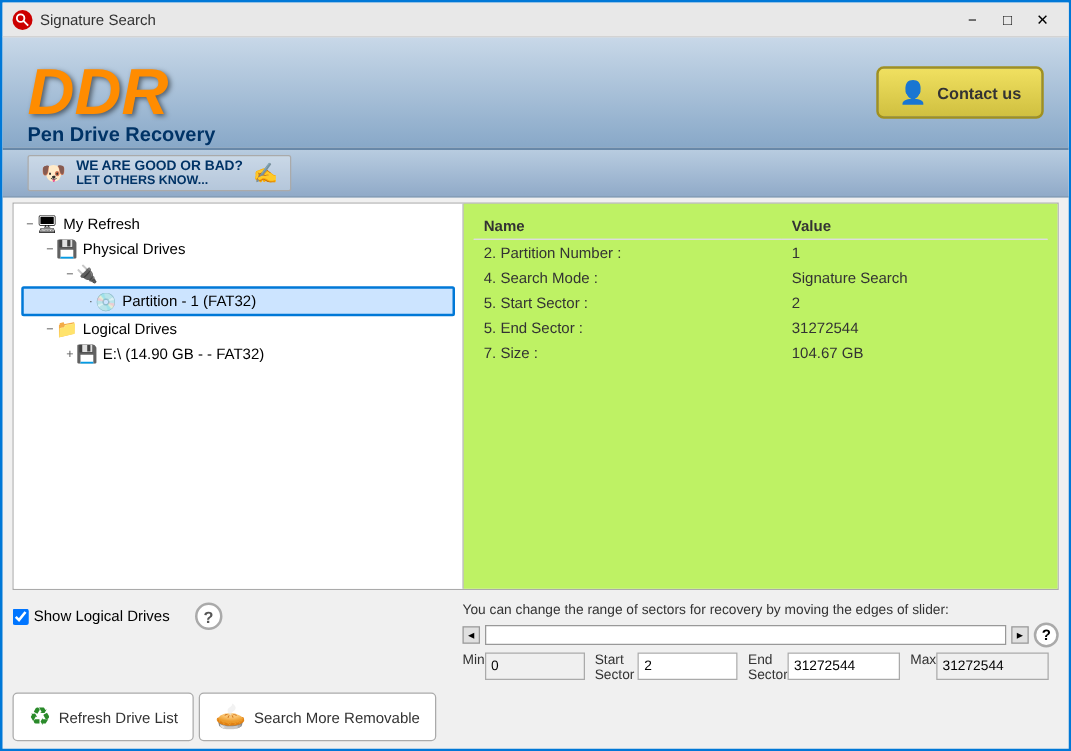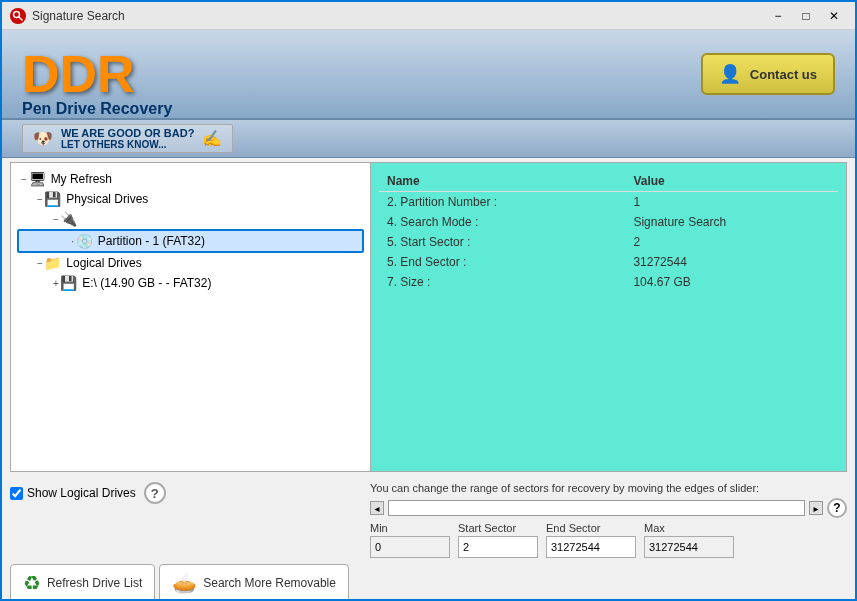--- a/index.html
+++ b/index.html
@@ -56,20 +56,21 @@
       padding: 0 20px;
       border-bottom: 2px solid #6888a8;
     }
     #logo-text {
       font-size: 52px;
       font-weight: bold;
       color: #FF8C00;
       text-shadow: 2px 2px 4px rgba(0,0,0,0.5);
       font-family: Arial Black, Arial, sans-serif;
       line-height: 1;
+      font-style: italic;
     }
     #app-title {
       color: #003366;
       font-size: 16px;
       font-weight: bold;
       position: absolute;
       top: 70px;
       left: 20px;
     }
     #contact-btn {
@@ -137,21 +138,21 @@
       background: #cce4ff;
       border: 2px solid #0078d7;
       border-radius: 2px;
     }
     .expand-icon { margin-right: 2px; color: #555; font-size: 10px; }
 
     
     #properties-panel {
       flex: 1;
       padding: 8px;
-      background: #5eead4;
+      background: #bef264;
     }
     #props-table {
       width: 100%;
       border-collapse: collapse;
     }
     #props-table th {
       text-align: left;
       padding: 3px 8px;
       font-weight: bold;
       color: #333;
@@ -230,39 +231,39 @@
     }
 
     
     #sector-fields {
       display: flex;
       gap: 0;
       margin-top: 4px;
     }
     .sector-group {
       display: flex;
-      flex-direction: column;
+      flex-direction: row;
       margin-right: 8px;
     }
     .sector-label { font-size: 11px; color: #333; margin-bottom: 2px; }
     .sector-input {
       height: 22px;
       border: 1px solid #aaa;
       padding: 2px 4px;
       font-size: 11px;
       width: 80px;
       background: white;
     }
     .sector-input-wide { width: 90px; }
     .sector-input-readonly { background: #f0f0f0; }
 
     #left-panel-bottom {
       display: flex;
       align-items: center;
-      gap: 8px;
+      gap: 20px;
       padding: 6px 8px;
       width: 360px;
     }
     #right-panel-bottom {
       flex: 1;
       padding: 6px 8px;
     }
     .bottom-row {
       display: flex;
       align-items: flex-start;

